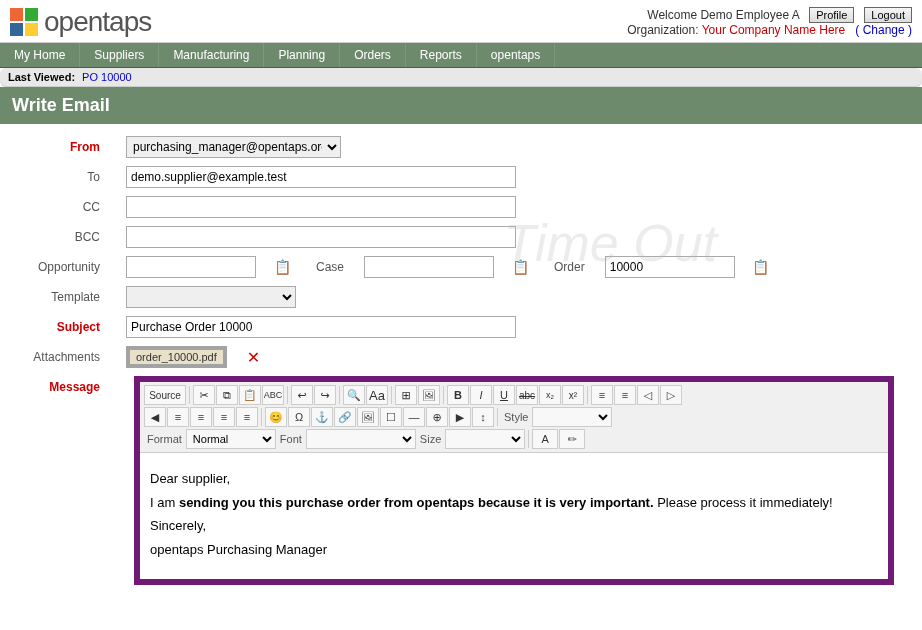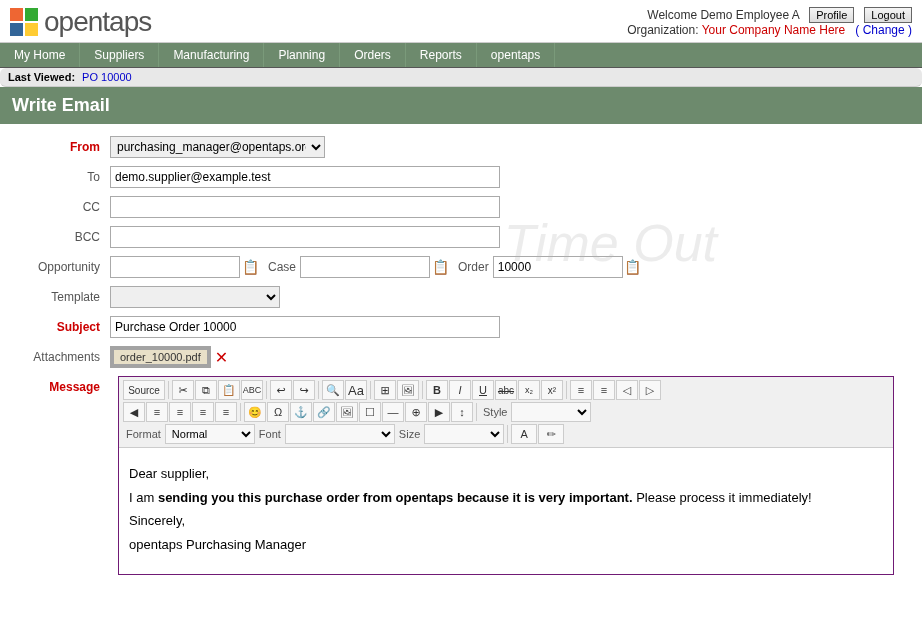--- a/index.html
+++ b/index.html
@@ -29,42 +29,42 @@
     
     .last-viewed { background: #e8e8e8; padding: 3px 8px; font-size: 11px; border-bottom: 1px solid #ccc; color: #333; border-radius: 6px; }
     .last-viewed strong { color: #000; margin-right: 4px; }
     .last-viewed a { color: #00c; text-decoration: none; }
 
     
     .page-title { background: #6d8a6d; color: #fff; font-size: 18px; font-weight: bold; padding: 8px 12px; }
 
     
     .form-area { padding: 12px 20px; }
-    .form-row { display: flex; align-items: center; margin-bottom: 8px; }
+    .form-row { display: flex; align-items: center; margin-bottom: 8px; gap: 16px; }
     .form-label { width: 90px; text-align: right; padding-right: 10px; font-size: 12px; color: #555; flex-shrink: 0; }
     .form-label.required { color: #c00; font-weight: bold; }
     .form-input-text {
       border: 1px solid #aaa; padding: 2px 4px; font-size: 12px; width: 390px; height: 22px;
     }
     .from-select {
       border: 1px solid #aaa; padding: 2px 2px; font-size: 12px; width: 215px; height: 22px;
     }
     .inline-label { color: #555; font-size: 12px; margin-left: 8px; margin-right: 4px; }
     .inline-input { border: 1px solid #aaa; padding: 2px 4px; font-size: 12px; height: 22px; }
     .icon-small { display: inline-block; width: 16px; height: 16px; vertical-align: middle; margin: 0 2px; }
 
     
     .attachment-item {
       display: inline-block; background: #e8e0c8; border: 4px solid #a3a3a3; padding: 1px 6px;
       font-size: 11px; color: #333; margin-right: 4px;
     }
     .delete-icon { color: #c00; font-size: 16px; cursor: pointer; vertical-align: middle; }
 
     
-    .editor-wrapper { margin: 0 8px; border: 1px solid #701a75; }
+    .editor-wrapper { margin: 0 8px; border: 6px solid #701a75; }
     .editor-toolbar { background: #f0f0f0; border-bottom: 1px solid #ccc; padding: 2px; }
     .toolbar-row { display: flex; align-items: center; flex-wrap: wrap; padding: 1px 2px; gap: 1px; }
     .tb-btn {
       display: inline-flex; align-items: center; justify-content: center;
       width: 22px; height: 20px; border: 1px solid #ccc; background: #f8f8f8;
       cursor: pointer; font-size: 11px; color: #333;
     }
     .tb-sep { width: 1px; height: 18px; background: #ccc; margin: 0 2px; }
     .tb-select { height: 20px; font-size: 11px; border: 1px solid #ccc; background: #f8f8f8; padding: 0 2px; }
     .tb-label { font-size: 11px; color: #555; margin: 0 3px; }

